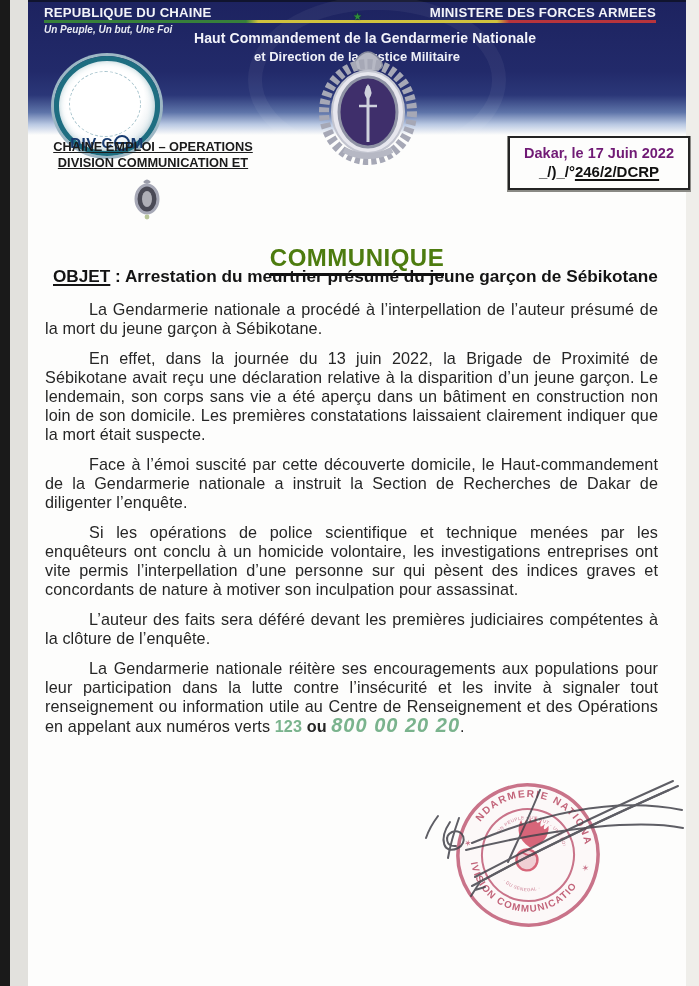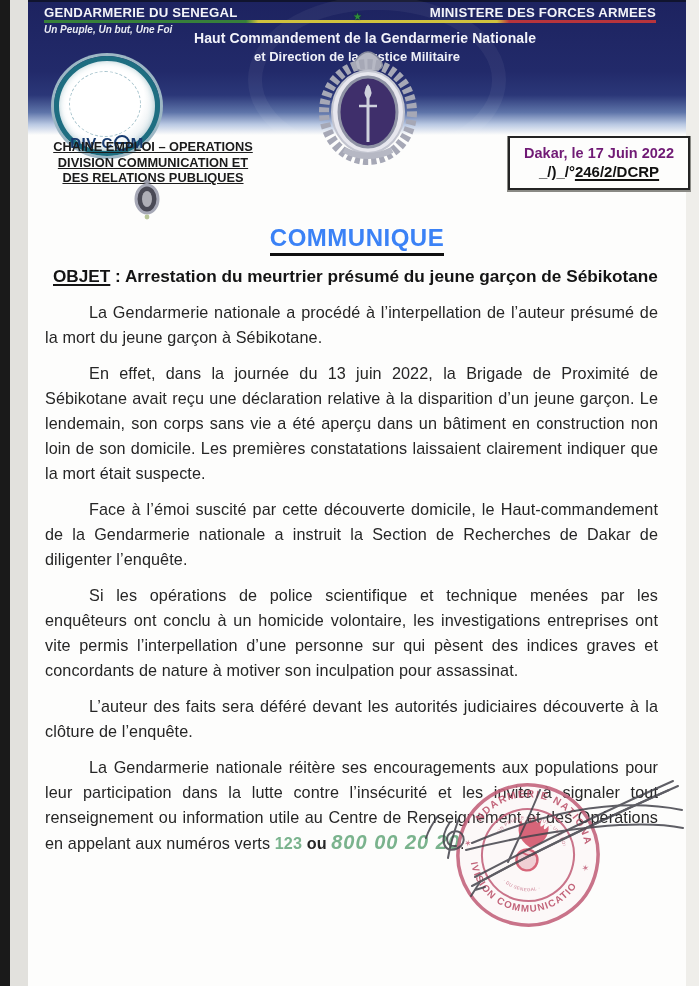--- a/index.html
+++ b/index.html
@@ -54,27 +54,27 @@
   .date-box{
     left:480px;top:136px;width:182px;box-sizing:border-box;
     border:2px solid #242424;box-shadow:0 1px 0 1px #8a8a85;
     background:#fdfdfc;text-align:center;padding:7px 4px 8px;
   }
   .date-line{font-size:14.5px;color:#701a75;font-weight:600;}
   .ref-line{font-size:15px;color:#111;font-weight:bold;margin-top:2px;}
   .ref-number{text-decoration:underline;text-underline-offset:2px;text-decoration-thickness:2px;margin-top:40px;}
   
   .title-row{left:0;top:224px;width:658px;text-align:center;}
-  .title-row span{display:inline-block;font-size:24px;font-weight:bold;color:#3b82f6;letter-spacing:.5px;
-                  border-bottom:3px solid #101010;padding-bottom:1px;}
+  .title-row span{display:inline-block;font-size:24px;font-weight:bold;color:#4d7c0f;letter-spacing:.5px;
+                  border-bottom:3px solid #101010;padding-bottom:1px;margin-top:20px;}
   .subject{left:25px;top:266px;width:622px;font-size:17.2px;font-weight:bold;color:#141414;}
   .subject .lbl{text-decoration:underline;text-underline-offset:2px;text-decoration-thickness:2px;}
   .body-text{left:17px;top:300px;width:613px;}
   .body-text p{
-    margin:0 0 11px;font-size:16.2px;line-height:25px;color:#262626;
+    margin:0 0 11px;font-size:16.2px;line-height:19px;color:#262626;
     text-align:justify;text-indent:44px;letter-spacing:.1px;
   }
   .phone1{font-weight:600;}
   .phone2{font-size:20px;font-weight:600;letter-spacing:1px;font-style:italic;}
   
   .stamp{left:420px;top:775px;}
   .signature{left:352px;top:770px;}
 </style>
 </head>
 <body>
@@ -83,21 +83,21 @@
 <div class="abs left-gutter"></div>
 <div class="abs right-gutter"></div>
 
 <div class="abs doc">
 
   <div class="abs header-band">
     <div class="abs watermark"></div>
     <div class="abs flag-line">
       <span class="flag-star">★</span>
     </div>
-    <div class="abs h-title-left">GENDARMERIE DU SENEGAL</div>
+    <div class="abs h-title-left">REPUBLIQUE DU CHAINE</div>
     <div class="abs h-motto">Un Peuple, Un but, Une Foi</div>
     <div class="abs h-title-right">MINISTERE DES FORCES ARMEES</div>
     <div class="abs org1">Haut Commandement de la Gendarmerie Nationale</div>
     <div class="abs org2">et Direction de la Justice Militaire</div>
 
     <div class="abs divcom">
       <div class="divcom-arc"></div>
       <div class="divcom-inner">
         <span>DIV C</span>
           <span class="globe"></span>
@@ -113,21 +113,20 @@
       <line x1="60" y1="38" x2="60" y2="94" stroke="#cfd2dd" stroke-width="3"></line>
       <path d="M60,36 q-7,9 0,16 q7,-7 0,-16" fill="#cfd2dd"></path>
       <line x1="51" y1="58" x2="69" y2="58" stroke="#cfd2dd" stroke-width="2.5"></line>
       <path d="M36,102 q24,12 48,0" stroke="#b6b8c4" stroke-width="6" fill="none"></path>
     </svg>
   </div>
 
   <div class="abs unit-block">
     <div>CHAINE EMPLOI – OPERATIONS</div>
     <div>DIVISION COMMUNICATION ET</div>
-    <div>DES RELATIONS PUBLIQUES</div>
   </div>
 
   <svg class="abs mini-emblem" width="30" height="42" viewBox="0 0 30 42">
     <path d="M12,2 q3,-3 6,0 q2,2 -3,3 q-5,-1 -3,-3" fill="#9b9daa"></path>
     <ellipse cx="15" cy="20" rx="11" ry="14" fill="#4a4a56" stroke="#a6a8b6" stroke-width="3"></ellipse>
     <ellipse cx="15" cy="20" rx="5" ry="8" fill="#d8d9e0" opacity=".7"></ellipse>
     <circle cx="15" cy="38" r="2.4" fill="#b9c69a"></circle>
   </svg>
 
   <div class="abs date-box">
@@ -143,21 +142,21 @@
 
   <div class="abs subject">
     <span class="lbl">OBJET</span><span> : </span><span>Arrestation du meurtrier présumé du jeune garçon de Sébikotane</span>
   </div>
 
   <div class="abs body-text">
     <p>La Gendarmerie nationale a procédé à l’interpellation de l’auteur présumé de la mort du jeune garçon à Sébikotane.</p>
     <p>En effet, dans la journée du 13 juin 2022, la Brigade de Proximité de Sébikotane avait reçu une déclaration relative à la disparition d’un jeune garçon. Le lendemain, son corps sans vie a été aperçu dans un bâtiment en construction non loin de son domicile. Les premières constatations laissaient clairement indiquer que la mort était suspecte.</p>
     <p>Face à l’émoi suscité par cette découverte domicile, le Haut-commandement de la Gendarmerie nationale a instruit la Section de Recherches de Dakar de diligenter l’enquête.</p>
     <p>Si les opérations de police scientifique et technique menées par les enquêteurs ont conclu à un homicide volontaire, les investigations entreprises ont vite permis l’interpellation d’une personne sur qui pèsent des indices graves et concordants de nature à motiver son inculpation pour assassinat.</p>
-    <p>L’auteur des faits sera déféré devant les autorités judiciaires découverte à la clôture de l’enquête.</p>
+    <p>L’auteur des faits sera déféré devant les premières judiciaires compétentes à la clôture de l’enquête.</p>
     <p><span>La Gendarmerie nationale réitère ses encouragements aux populations pour leur participation dans la lutte contre l’insécurité et les invite à signaler tout renseignement ou information utile au Centre de Renseignement et des Opérations en appelant aux numéros verts </span><span class="phone1" style="color:#7ab38d">123</span><span style="font-weight:bold"> ou </span><span class="phone2" style="color:#7ab38d">800 00 20 20</span><span>.</span></p>
   </div>
 
   <svg class="abs stamp" width="160" height="160" viewBox="0 0 160 160">
     <defs>
       <path id="arcTop" d="M 26,59 A 58 58 0 0 1 134,59"></path>
       <path id="arcBot" d="M 26,100 A 58 58 0 0 0 134,100"></path>
       <path id="arcInTop" d="M 46,68 A 36 36 0 0 1 114,68"></path>
       <path id="arcInBot" d="M 46,92 A 36 36 0 0 0 114,92"></path>
     </defs>

